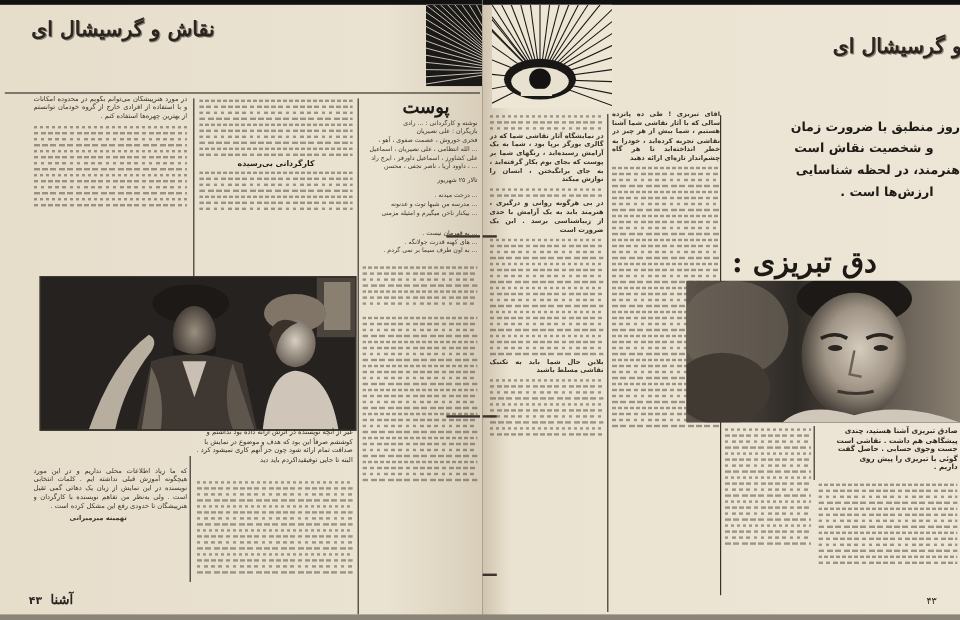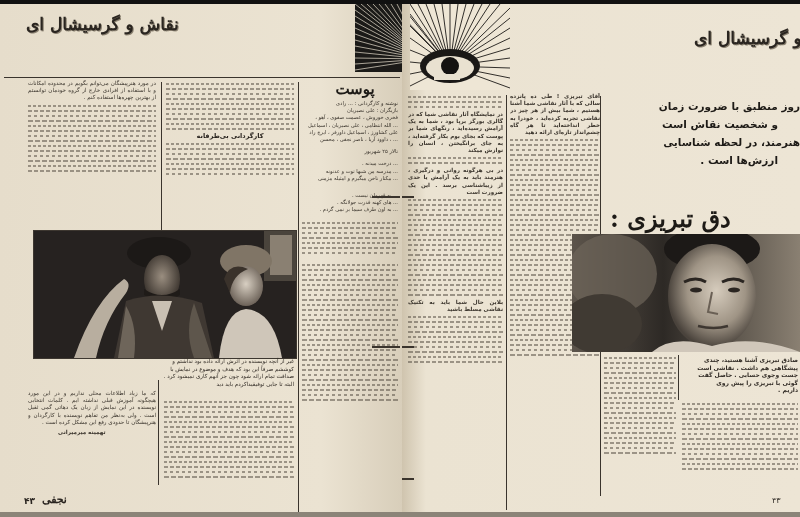--- a/index.html
+++ b/index.html
@@ -89,21 +89,21 @@
           <span class="line" style="background:repeating-linear-gradient(90deg,#5a5247 0 4px,transparent 4px 6px);height:2px;margin:3px 0;opacity:.55"></span>
           <span class="line" style="background:repeating-linear-gradient(90deg,#5a5247 0 3px,transparent 3px 6px);height:2px;margin:3px 0;opacity:.55"></span>
           <span class="line" style="background:repeating-linear-gradient(90deg,#5a5247 0 5px,transparent 5px 7px);height:2px;margin:3px 0;opacity:.55"></span>
           <span class="line" style="background:repeating-linear-gradient(90deg,#5a5247 0 3px,transparent 3px 5px);height:2px;margin:3px 0;opacity:.55"></span>
           <span class="line" style="background:repeating-linear-gradient(90deg,#5a5247 0 4px,transparent 4px 6px);height:2px;margin:3px 0;opacity:.55"></span>
           <span class="line" style="background:repeating-linear-gradient(90deg,#5a5247 0 3px,transparent 3px 6px);height:2px;margin:3px 0;opacity:.55"></span>
           <span class="line" style="background:repeating-linear-gradient(90deg,#5a5247 0 5px,transparent 5px 7px);height:2px;margin:3px 0;opacity:.55"></span>
           <span class="line" style="background:repeating-linear-gradient(90deg,#5a5247 0 3px,transparent 3px 5px);height:2px;margin:3px 0;opacity:.55"></span>
           <span class="line" style="background:repeating-linear-gradient(90deg,#5a5247 0 4px,transparent 4px 6px);height:2px;margin:3px 0;opacity:.55"></span>
         </p>
-      <span class="subhead">کارگردانی بی‌طرفانه</span>
+      <span class="subhead">کارگردانی بی‌رسیده</span>
       <p>
           <span class="line" style="background:repeating-linear-gradient(90deg,#5a5247 0 3px,transparent 3px 5px);height:2px;margin:3px 0;opacity:.55"></span>
           <span class="line" style="background:repeating-linear-gradient(90deg,#5a5247 0 4px,transparent 4px 6px);height:2px;margin:3px 0;opacity:.55"></span>
           <span class="line" style="background:repeating-linear-gradient(90deg,#5a5247 0 3px,transparent 3px 6px);height:2px;margin:3px 0;opacity:.55"></span>
           <span class="line" style="background:repeating-linear-gradient(90deg,#5a5247 0 5px,transparent 5px 7px);height:2px;margin:3px 0;opacity:.55"></span>
           <span class="line" style="background:repeating-linear-gradient(90deg,#5a5247 0 3px,transparent 3px 5px);height:2px;margin:3px 0;opacity:.55"></span>
           <span class="line" style="background:repeating-linear-gradient(90deg,#5a5247 0 4px,transparent 4px 6px);height:2px;margin:3px 0;opacity:.55"></span>
           <span class="line" style="background:repeating-linear-gradient(90deg,#5a5247 0 3px,transparent 3px 6px);height:2px;margin:3px 0;opacity:.55"></span>
         </p>
     </div>
@@ -222,21 +222,21 @@
         <span class="line" style="background:repeating-linear-gradient(90deg,#5a5247 0 4px,transparent 4px 6px);height:2px;margin:3px 0;opacity:.55"></span>
         <span class="line" style="background:repeating-linear-gradient(90deg,#5a5247 0 3px,transparent 3px 6px);height:2px;margin:3px 0;opacity:.55"></span>
         <span class="line" style="background:repeating-linear-gradient(90deg,#5a5247 0 5px,transparent 5px 7px);height:2px;margin:3px 0;opacity:.55"></span>
         <span class="line" style="background:repeating-linear-gradient(90deg,#5a5247 0 3px,transparent 3px 5px);height:2px;margin:3px 0;opacity:.55"></span>
         <span class="line" style="background:repeating-linear-gradient(90deg,#5a5247 0 4px,transparent 4px 6px);height:2px;margin:3px 0;opacity:.55"></span>
         <span class="line" style="background:repeating-linear-gradient(90deg,#5a5247 0 3px,transparent 3px 6px);height:2px;margin:3px 0;opacity:.55"></span>
         <span class="line" style="background:repeating-linear-gradient(90deg,#5a5247 0 5px,transparent 5px 7px);height:2px;margin:3px 0;opacity:.55"></span>
     </div>
 
     <div class="folio" style="left:24px;top:496px;">۴۳</div>
-    <div class="masthead" style="left:42px;top:493px;font-size:11px;text-shadow:none;">نجفی</div>
+    <div class="masthead" style="left:42px;top:493px;font-size:11px;text-shadow:none;">آشنا</div>
 
     <div class="staple" style="left:372px;top:196px;width:28px;"></div>
     <div class="staple" style="left:372px;top:346px;width:28px;"></div>
   </div>
 
   <div class="page page-right">
     <div class="topbar"></div>
 
     <div class="eye-art" style="left:8px;top:4px;width:100px;height:86px;">
       <svg width="100" height="86" viewBox="0 0 100 86">

